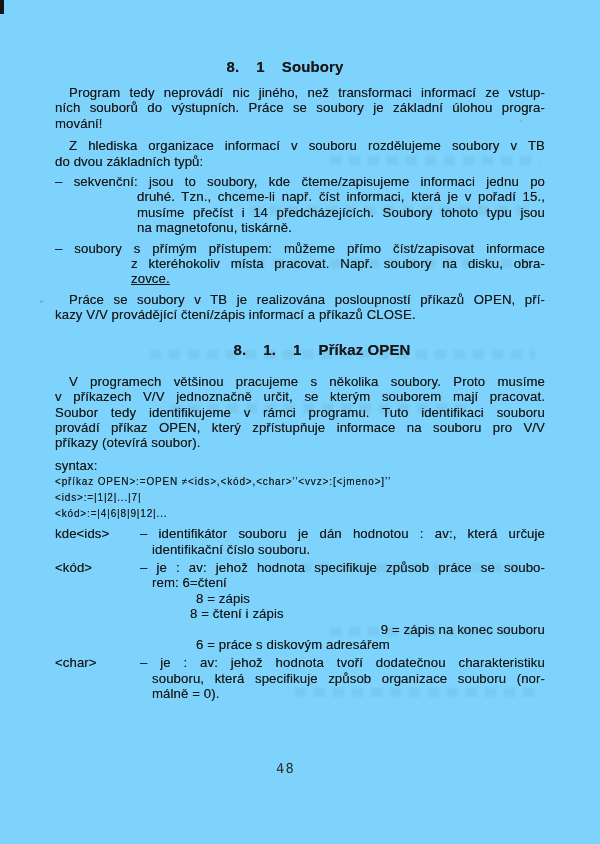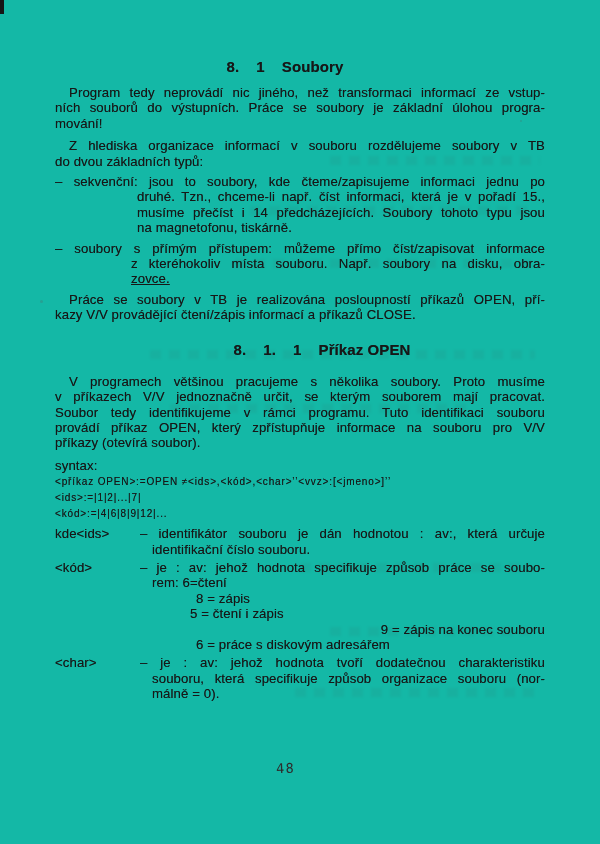--- a/index.html
+++ b/index.html
@@ -1,18 +1,18 @@
 <!DOCTYPE html>
 <html><head>
 <meta charset="utf-8">
 <style>
   html, body { margin:0; padding:0; background:#e9e9e7; }
   .page {
     position:relative; width:600px; height:844px;
-    background:#14b8a6;
+    background:#7dd3fc;
     overflow:hidden;
     font-family:"Liberation Sans", sans-serif;
     color:#171717;
   }
   .content {
     position:absolute; left:55px; top:0; width:490px;
     font-size:13.2px; line-height:15.4px; letter-spacing:0.1px;
     text-shadow:0 0 0.45px rgba(25,25,25,0.6);
   }
   .heading {
@@ -87,21 +87,21 @@
 
     <div class="para b1">
         <div class="line just">– sekvenční: jsou to soubory, kde čteme/zapisujeme informaci jednu po</div>
         <div class="line just" style="padding-left: 82px;">druhé. Tzn., chceme-li např. číst informaci, která je v pořadí 15.,</div>
         <div class="line just" style="padding-left: 82px;">musíme přečíst i 14 předcházejících. Soubory tohoto typu jsou</div>
         <div class="line" style="padding-left: 82px;">na magnetofonu, tiskárně.</div>
       </div>
 
     <div class="para b2">
         <div class="line just">– soubory s přímým přístupem: můžeme přímo číst/zapisovat informace</div>
-        <div class="line just" style="padding-left: 76px;">z kteréhokoliv místa souboru. Např. soubory na disku, obra-</div>
+        <div class="line just" style="padding-left: 76px;">z kteréhokoliv místa pracovat. Např. soubory na disku, obra-</div>
         <div class="line" style="padding-left: 76px; text-decoration: underline;">zovce.</div>
       </div>
 
     <div class="para p4">
         <div class="line just" style="padding-left: 14px;">Práce se soubory v TB je realizována posloupností příkazů OPEN, pří-</div>
         <div class="line">kazy V/V provádějící čtení/zápis informací a příkazů CLOSE.</div>
       </div>
 
     <div class="heading h2">8.    1.    1    Příkaz OPEN</div>
 
@@ -128,21 +128,21 @@
             <div class="line just">– identifikátor souboru je dán hodnotou : av:, která určuje</div>
             <div class="line" style="padding-left: 12px;">identifikační číslo souboru.</div>
           </div>
       </div>
       <div class="def-row">
         <div class="def-term">&lt;kód&gt;</div>
         <div class="def-body">
             <div class="line just">– je : av: jehož hodnota specifikuje způsob práce se soubo-</div>
             <div class="line" style="padding-left: 12px;">rem: 6=čtení</div>
             <div class="line" style="padding-left: 56px;">8 = zápis</div>
-            <div class="line" style="padding-left: 50px;">5 = čtení i zápis</div>
+            <div class="line" style="padding-left: 50px;">8 = čtení i zápis</div>
             <div class="line" style="padding-left: 56px; text-align: right;">9 = zápis na konec souboru</div>
             <div class="line" style="padding-left: 56px;">6 = práce s diskovým adresářem</div>
           </div>
       </div>
       <div class="def-row">
         <div class="def-term">&lt;char&gt;</div>
         <div class="def-body">
             <div class="line just">– je : av: jehož hodnota tvoří dodatečnou charakteristiku</div>
             <div class="line just" style="padding-left: 12px;">souboru, která specifikuje způsob organizace souboru (nor-</div>
             <div class="line" style="padding-left: 12px;">málně = 0).</div>

